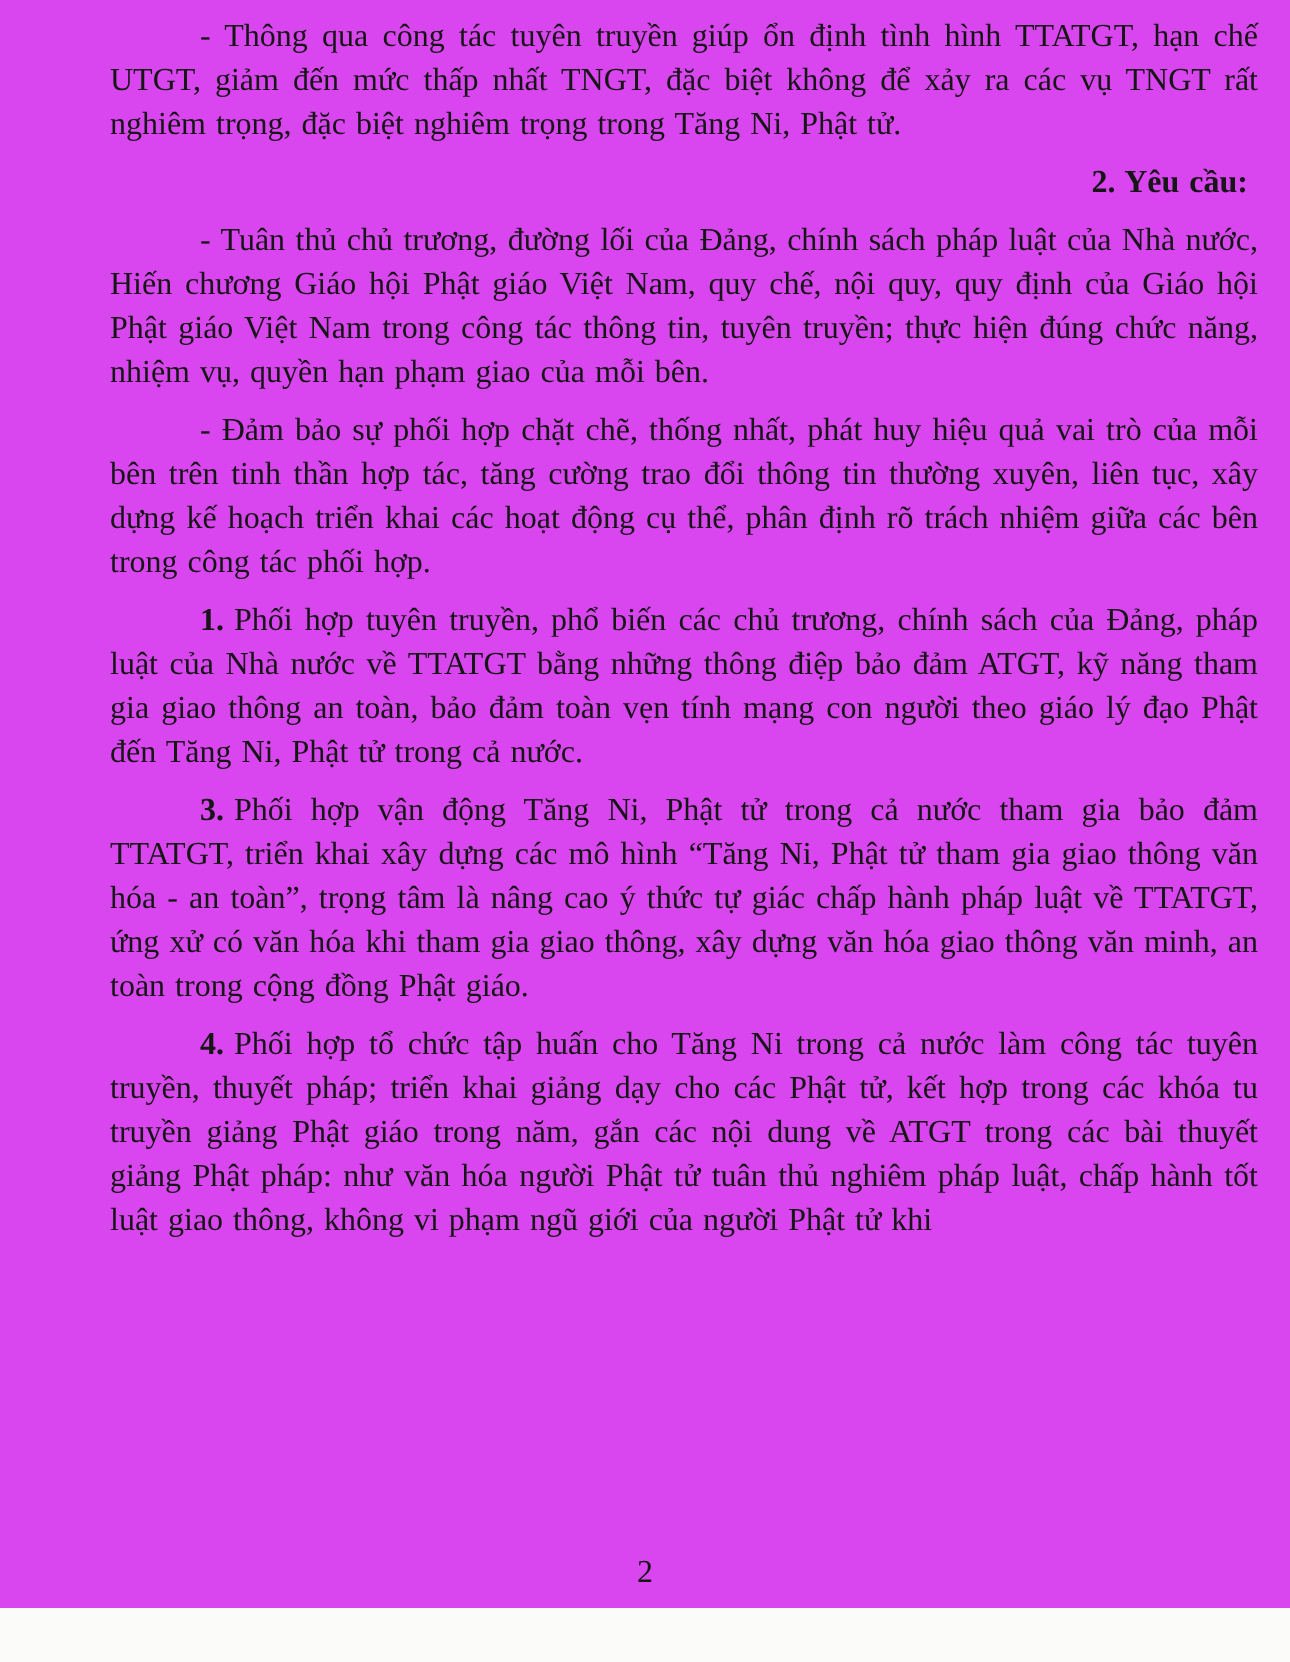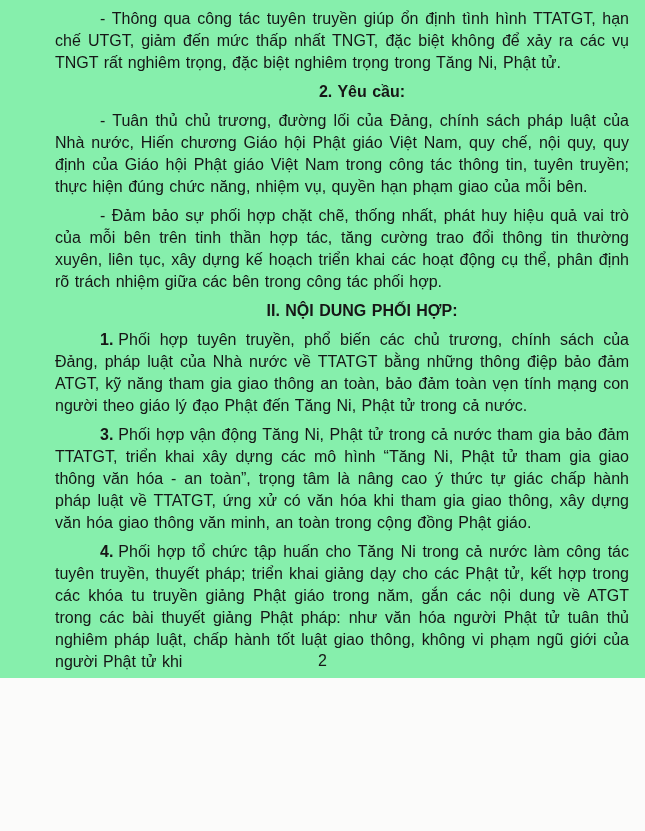--- a/index.html
+++ b/index.html
@@ -3,44 +3,44 @@
 <meta charset="utf-8">
 <style>
   html, body {
     margin: 0;
     padding: 0;
     background: #fbfbfa;
   }
   .page {
     position: relative;
     width: 645px;
-    height: 678px;
-    background: #86efac;
+    height: 804px;
+    background: #d946ef;
     color: #161616;
-    font-family: Liberation Sans, sans-serif;
+    font-family: Liberation Serif, serif;
     overflow: hidden;
   }
   .content {
     position: absolute;
     top: 8px;
     left: 55px;
     width: 574px;
   }
   p.para {
     margin: 7px 0 0 0;
     font-size: 16px;
     line-height: 22px;
     text-align: justify;
     text-indent: 45px;
     word-spacing: 1px;
   }
   p.para:first-child { margin-top: 0; }
   p.para.heading {
     font-weight: bold;
-    text-align: center;
+    text-align: right;
   }
   p.para b { font-weight: bold; }
   p.para b:not(:empty) { padding-right: 5px; }
   .page-number {
     position: absolute;
     bottom: 7px;
     left: 0;
     width: 100%;
     text-align: center;
     font-size: 16px;
@@ -55,21 +55,20 @@
 
     <p class="para"><b></b><span>- Thông qua công tác tuyên truyền giúp ổn định tình hình TTATGT, hạn chế UTGT, giảm đến mức thấp nhất TNGT, đặc biệt không để xảy ra các vụ TNGT rất nghiêm trọng, đặc biệt nghiêm trọng trong Tăng Ni, Phật tử.</span></p>
 
     <p class="para heading"><b>2. Yêu cầu:</b><span></span></p>
 
     <p class="para"><b></b><span>- Tuân thủ chủ trương, đường lối của Đảng, chính sách pháp luật của Nhà nước, Hiến chương Giáo hội Phật giáo Việt Nam, quy chế, nội quy, quy định của Giáo hội Phật giáo Việt Nam trong công tác thông tin, tuyên truyền; thực hiện đúng chức năng, nhiệm vụ, quyền hạn phạm giao của mỗi bên.</span></p>
 
     <p class="para"><b></b><span>- Đảm bảo sự phối hợp chặt chẽ, thống nhất, phát huy hiệu quả vai trò của mỗi bên trên tinh thần hợp tác, tăng cường trao đổi thông tin thường xuyên, liên tục, xây dựng kế hoạch triển khai các hoạt động cụ thể, phân định rõ trách nhiệm giữa các bên trong công tác phối hợp.</span></p>
 
 
-    <p class="para heading"><b>II. NỘI DUNG PHỐI HỢP:</b><span></span></p>
 
     <p class="para"><b>1.</b><span>Phối hợp tuyên truyền, phổ biến các chủ trương, chính sách của Đảng, pháp luật của Nhà nước về TTATGT bằng những thông điệp bảo đảm ATGT, kỹ năng tham gia giao thông an toàn, bảo đảm toàn vẹn tính mạng con người theo giáo lý đạo Phật đến Tăng Ni, Phật tử trong cả nước.</span></p>
 
 
     <p class="para"><b>3.</b><span>Phối hợp vận động Tăng Ni, Phật tử trong cả nước tham gia bảo đảm TTATGT, triển khai xây dựng các mô hình “Tăng Ni, Phật tử tham gia giao thông văn hóa - an toàn”, trọng tâm là nâng cao ý thức tự giác chấp hành pháp luật về TTATGT, ứng xử có văn hóa khi tham gia giao thông, xây dựng văn hóa giao thông văn minh, an toàn trong cộng đồng Phật giáo.</span></p>
 
     <p class="para"><b>4.</b><span>Phối hợp tổ chức tập huấn cho Tăng Ni trong cả nước làm công tác tuyên truyền, thuyết pháp; triển khai giảng dạy cho các Phật tử, kết hợp trong các khóa tu truyền giảng Phật giáo trong năm, gắn các nội dung về ATGT trong các bài thuyết giảng Phật pháp: như văn hóa người Phật tử tuân thủ nghiêm pháp luật, chấp hành tốt luật giao thông, không vi phạm ngũ giới của người Phật tử khi</span></p>
 
   </div>
 

